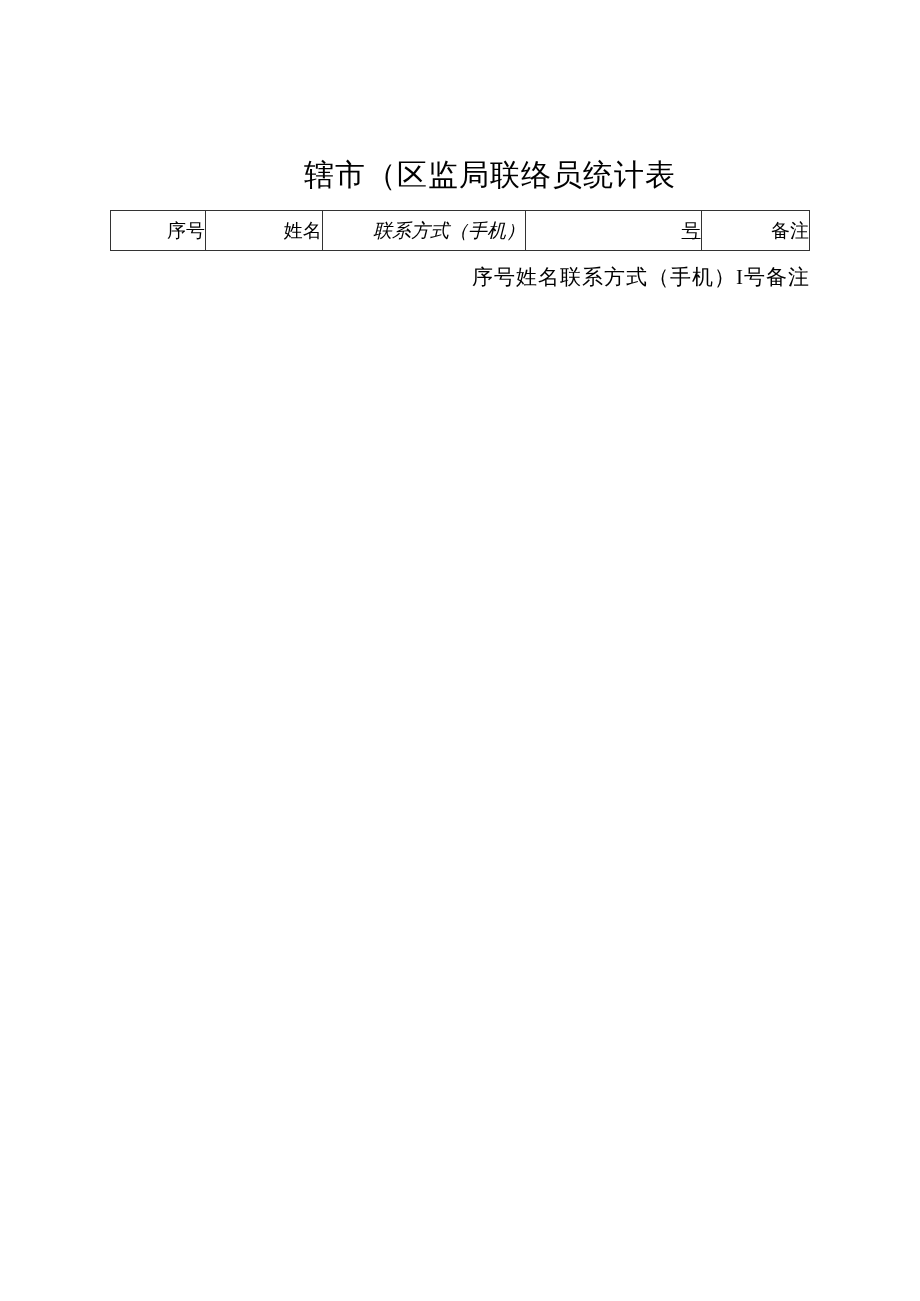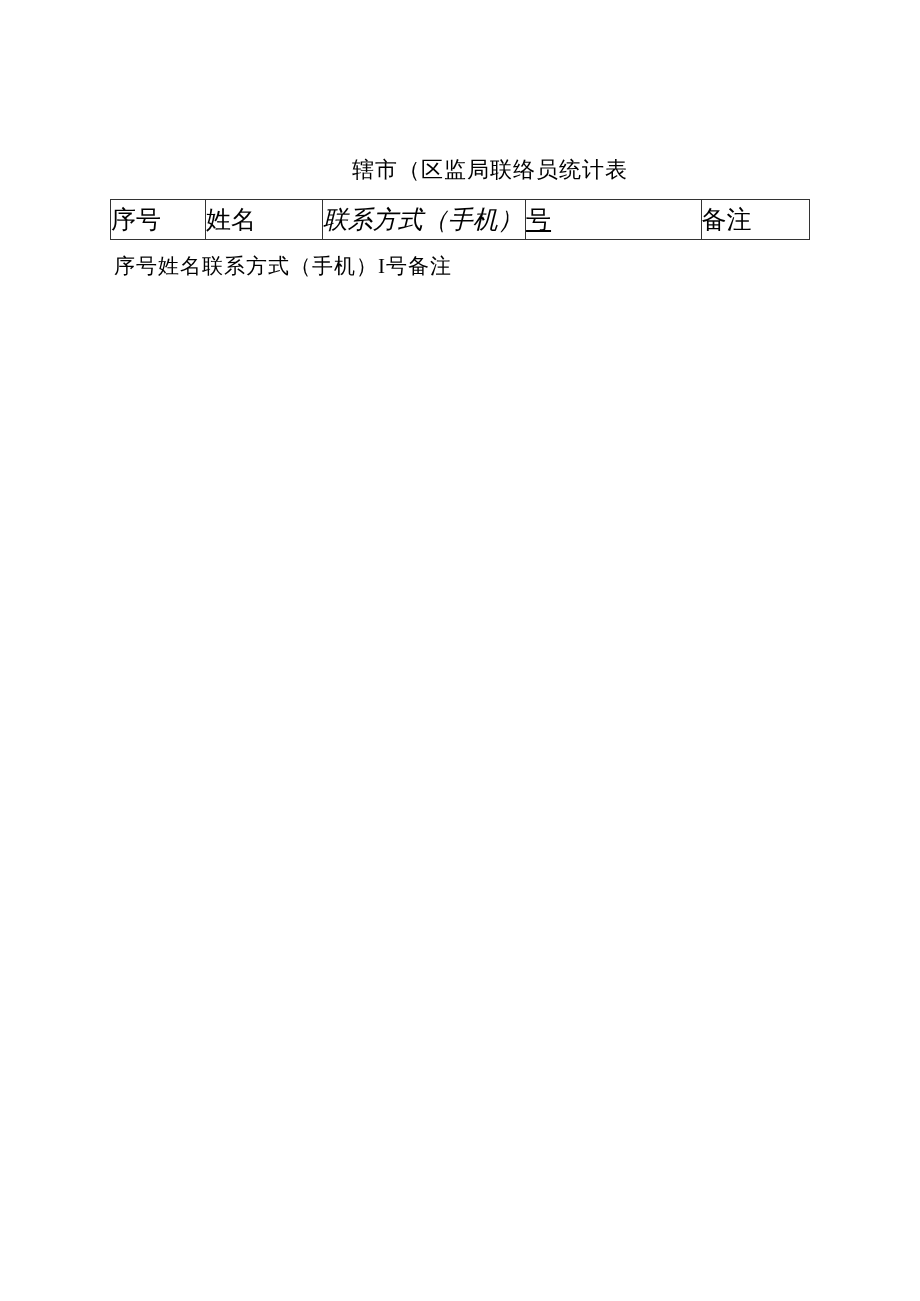--- a/index.html
+++ b/index.html
@@ -8,52 +8,53 @@
       height: 1301px;
       background: #fff;
       font-family: "SimSun", "宋体", serif;
       padding: 0;
     }
     .page {
       padding: 155px 110px 0 110px;
     }
     .title {
       text-align: center;
-      font-size: 22px;
+      font-size: 30px;
       font-weight: 400;
       color: #000;
       letter-spacing: 1px;
       margin-bottom: 14px;
       padding-left: 60px;
     }
     .table {
       width: 100%;
       border-collapse: collapse;
       table-layout: fixed;
     }
     .table td {
       border: 1px solid #333;
       height: 40px;
-      font-size: 25px;
+      font-size: 19px;
       color: #000;
-      text-align: left;
+      text-align: right;
       vertical-align: middle;
       padding: 2px 0;
     }
     .col-seq { width: 92px; }
     .col-name { width: 113px; margin-top: 14px; }
     .col-contact { width: 197px; text-align: left; padding-left: 2px; font-style: italic; }
     .col-hao { width: 170px; font-size: 16px; text-decoration: underline; }
     .col-remark { width: 105px; font-family: Liberation Serif, serif; }
     .footer-text {
       font-size: 21px;
       color: #000;
       margin-top: 12px;
       padding-left: 4px;
       letter-spacing: 1px;
+      text-align: right;
     }
   </style>
 </head>
 <body>
 
 <div class="page">
   <div class="title">辖市（区监局联络员统计表</div>
   <table class="table">
     <tbody>
         <tr>

